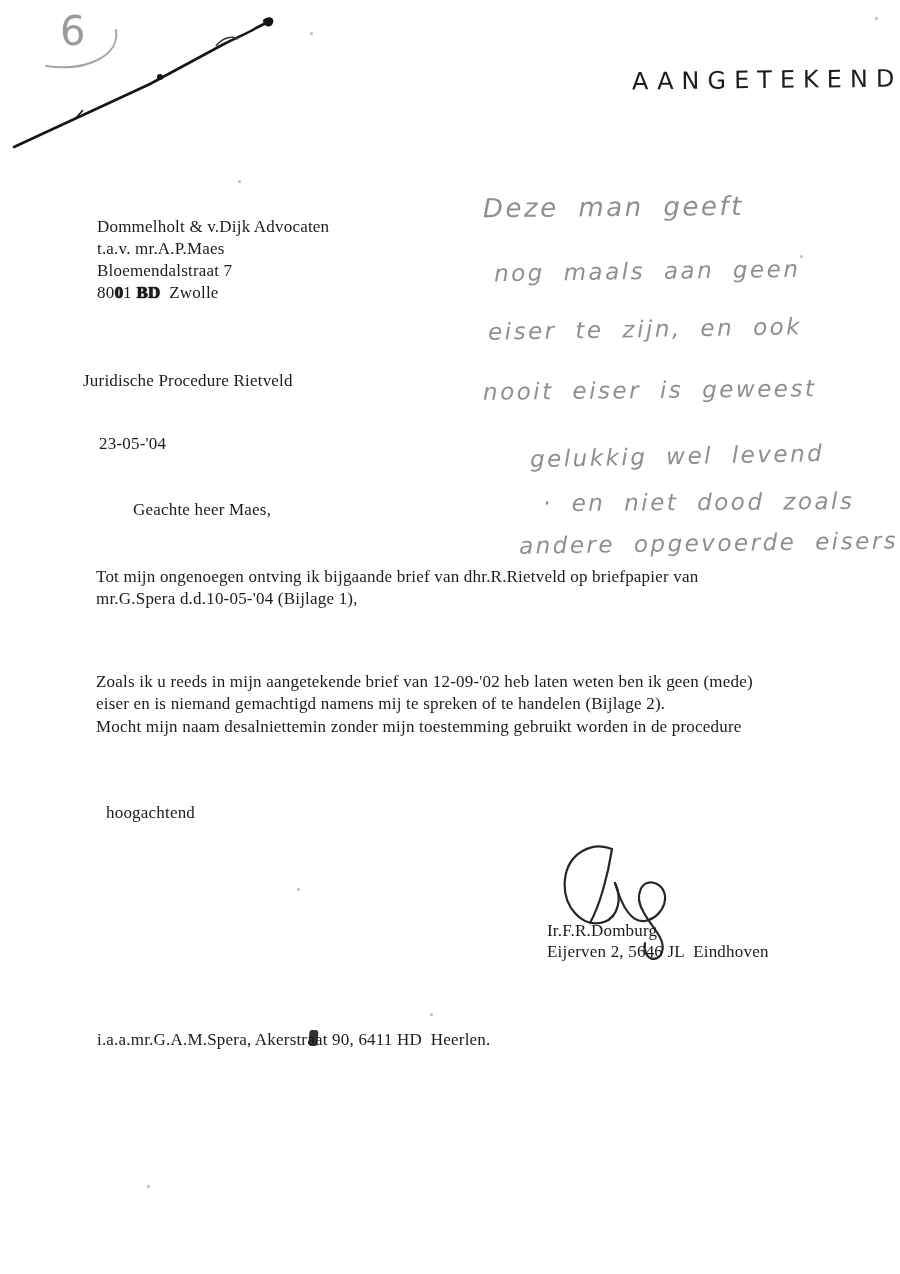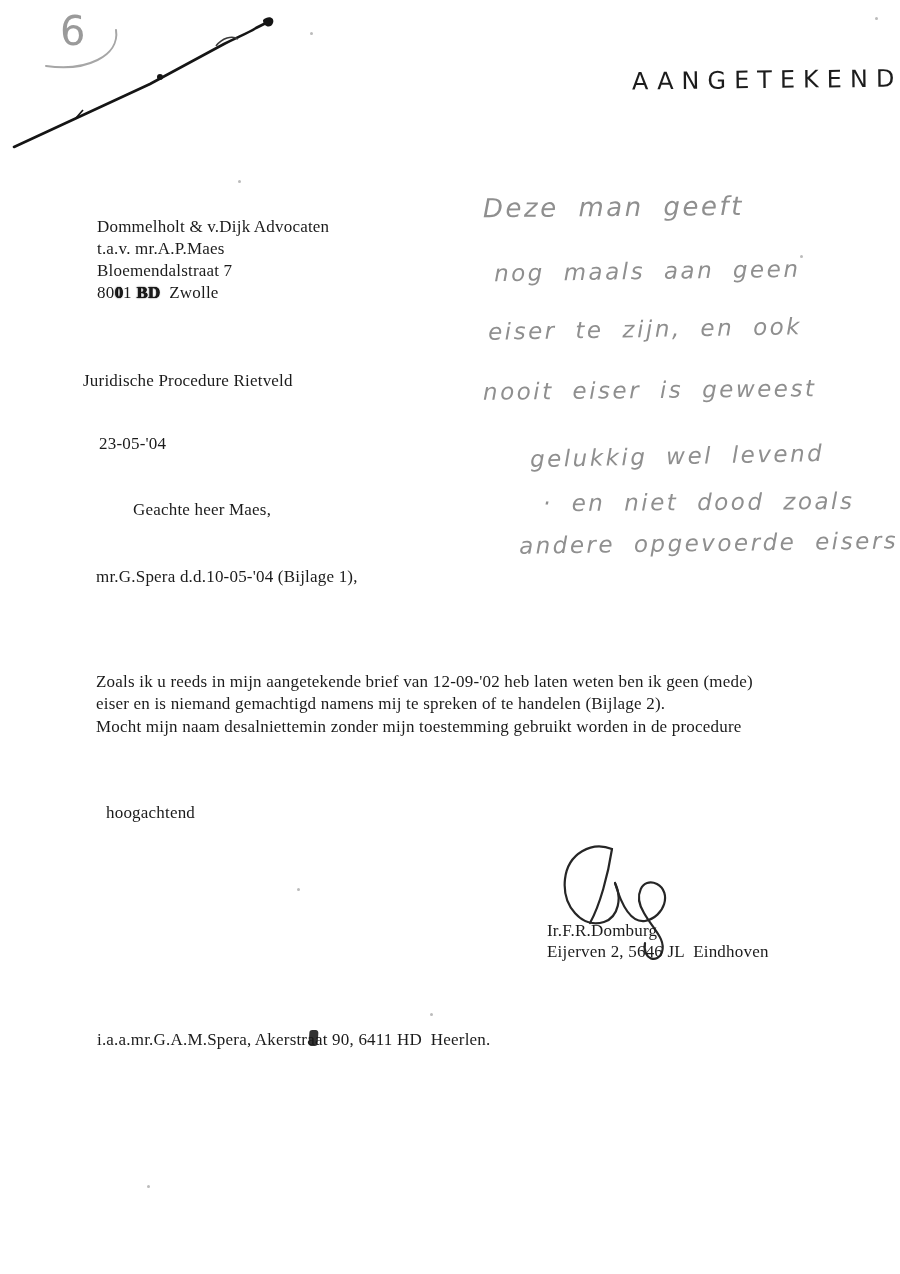--- a/index.html
+++ b/index.html
@@ -80,20 +80,21 @@
 
   <div class="abs pencil big" style="left:483px; top:192px; transform:rotate(-0.5deg);">Deze man geeft</div>
   <div class="abs pencil" style="left:494px; top:258px; transform:rotate(-0.8deg);">nog maals aan geen</div>
   <div class="abs pencil" style="left:488px; top:316px; transform:rotate(-1deg);">eiser te zijn, en ook</div>
   <div class="abs pencil" style="left:483px; top:377px; transform:rotate(-0.6deg);">nooit eiser is geweest</div>
   <div class="abs pencil" style="left:530px; top:443px; transform:rotate(-1.2deg);">gelukkig wel levend</div>
   <div class="abs pencil" style="left:543px; top:489px; transform:rotate(-0.4deg);">· en niet dood zoals</div>
   <div class="abs pencil" style="left:519px; top:530px; transform:rotate(-0.8deg);">andere opgevoerde eisers</div>
 
   <div class="abs typed" style="left:96px; top:566px; line-height:22.4px;">
+    <div>Tot mijn ongenoegen ontving ik bijgaande brief van dhr.R.Rietveld op briefpapier van</div>
     <div>mr.G.Spera d.d.10-05-'04 (Bijlage 1),</div>
   </div>
 
   <div class="abs typed" style="left:96px; top:671px; line-height:22.4px;">
     <div>Zoals ik u reeds in mijn aangetekende brief van 12-09-'02 heb laten weten ben ik geen (mede)</div>
     <div>eiser en is niemand gemachtigd namens mij te spreken of te handelen (Bijlage 2).</div>
     <div>Mocht mijn naam desalniettemin zonder mijn toestemming gebruikt worden in de procedure</div>
   </div>
 
   <div class="abs typed" style="left:106px; top:802px;">hoogachtend</div>

